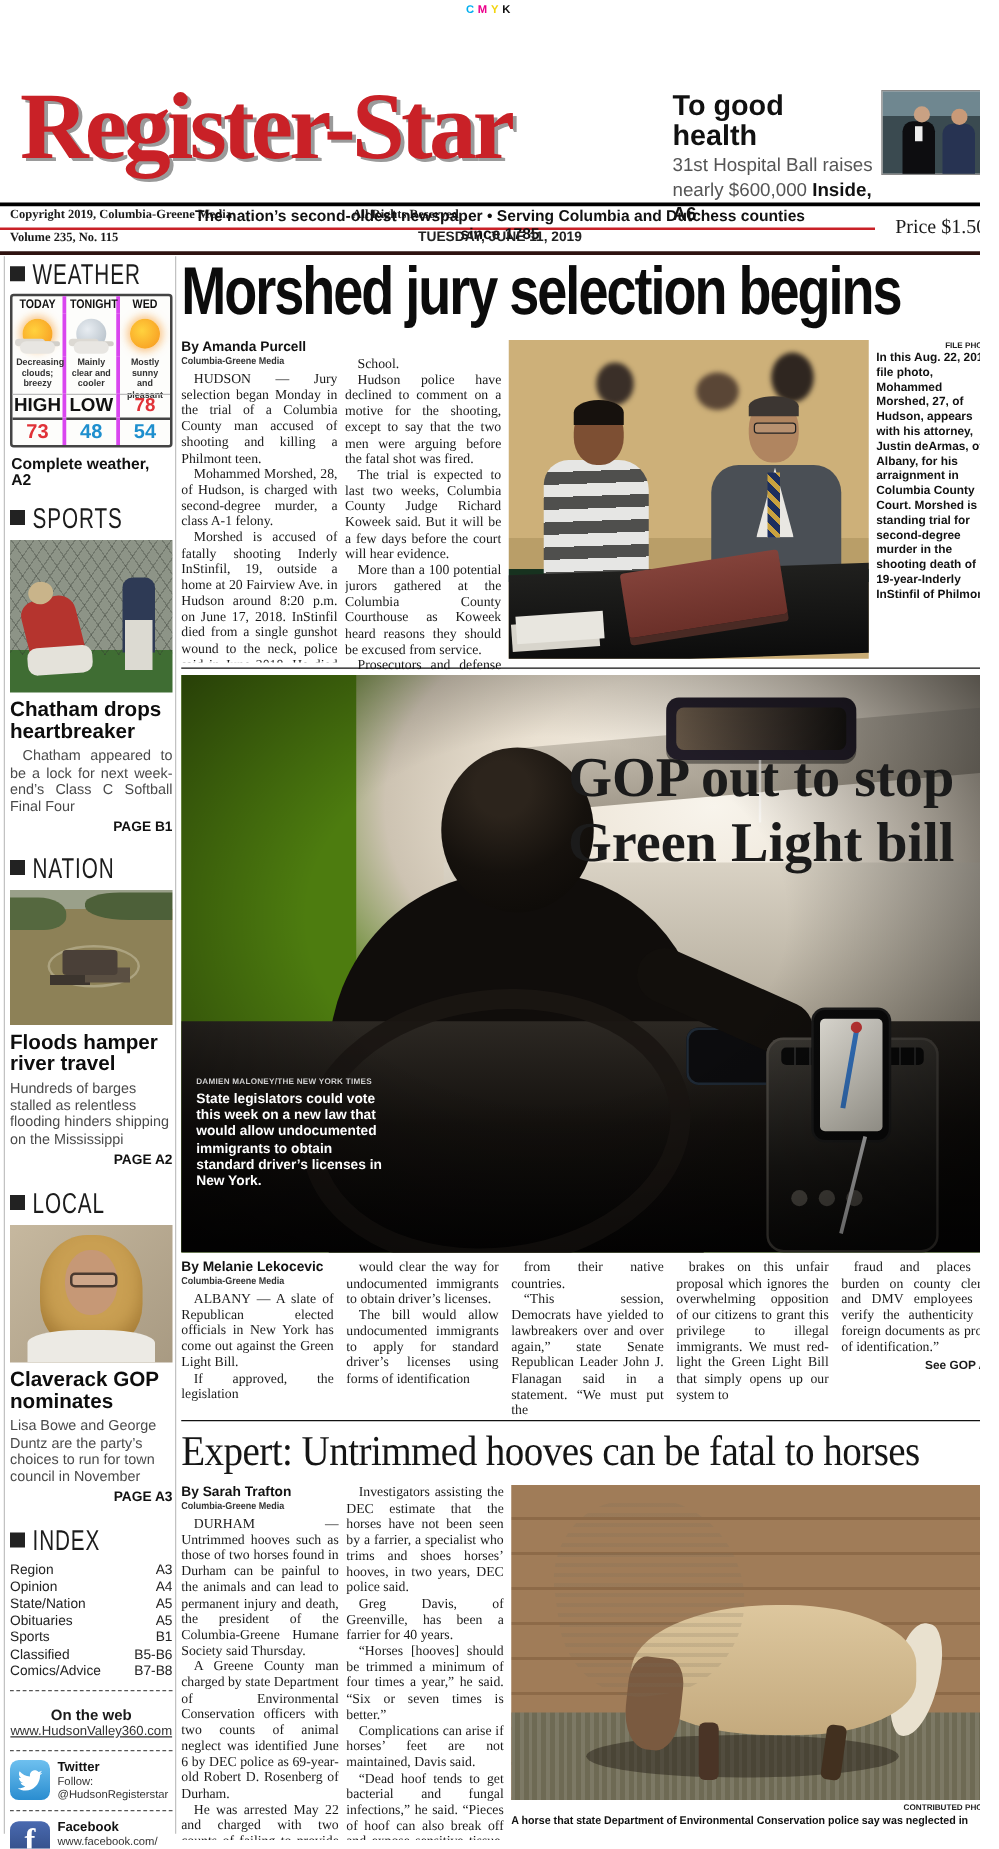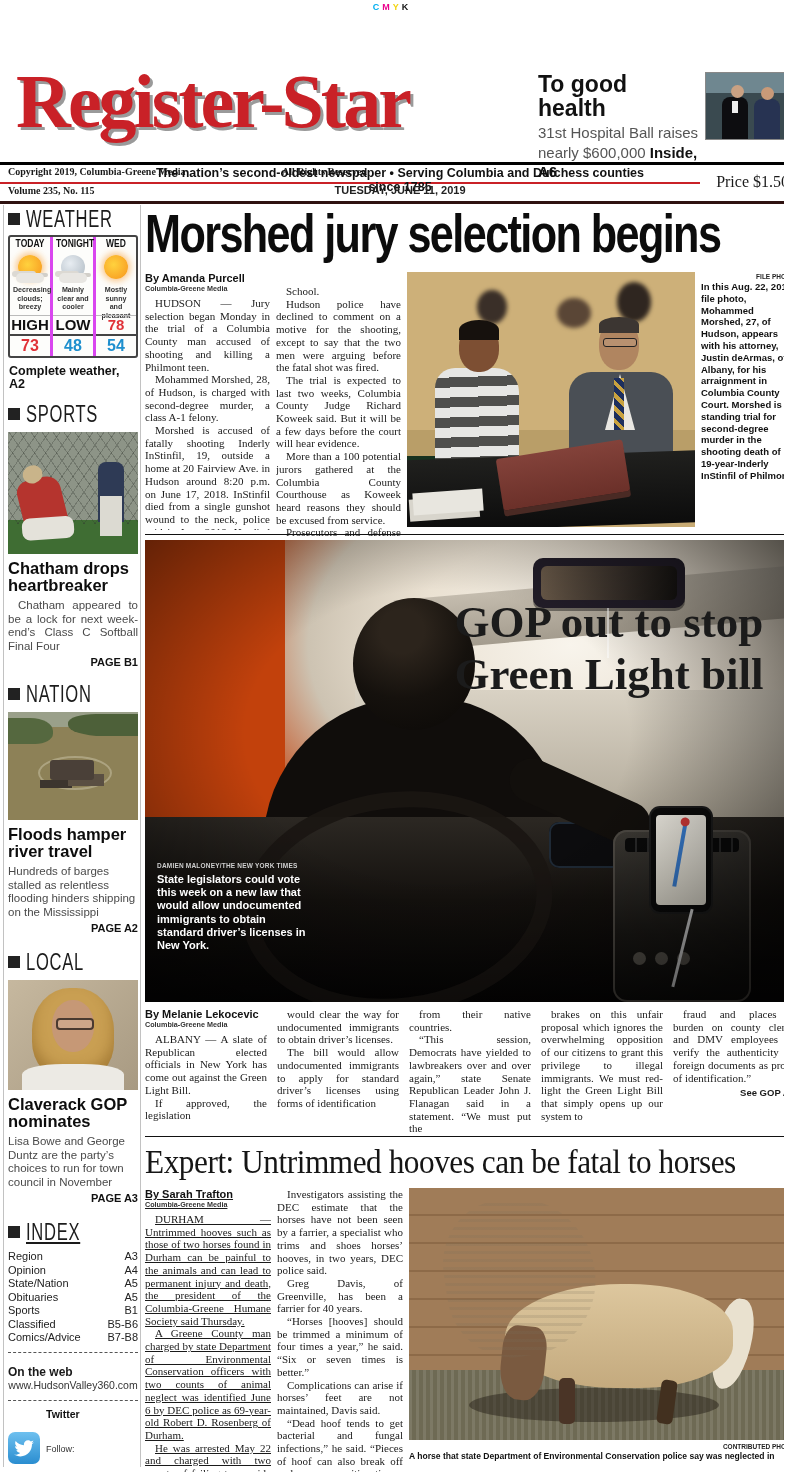--- a/index.html
+++ b/index.html
@@ -85,28 +85,28 @@
   
   .art-portrait{height:110px;background:linear-gradient(135deg,#c6b89f,#a89a82);}
   .p-hair{position:absolute;left:24px;top:8px;width:82px;height:92px;background:#c99f52;border-radius:46% 46% 40% 42%;box-shadow:inset 0 -10px 14px rgba(120,80,20,.45);}
   .p-face{position:absolute;left:44px;top:20px;width:42px;height:52px;background:#c69876;border-radius:48%;}
   .p-glasses{position:absolute;left:48px;top:38px;width:34px;height:8px;border:2px solid #4a3a30;border-radius:4px;background:rgba(255,255,255,.15);}
   .p-top{position:absolute;left:14px;bottom:0;width:102px;height:26px;background:#eceae4;border-radius:40% 40% 0 0;}
   
   .idx{margin-top:6px;}
   .idx-row{display:flex;justify-content:space-between;font:11px/13.5px "Liberation Sans",sans-serif;color:#222;}
   .dash{border-top:1px dashed #555;margin:7px 0;}
-  .web-t{font:bold 12px/1.2 "Liberation Sans",sans-serif;text-align:left;margin-top:12px;}
-  .web-u{font:10.5px/1.3 "Liberation Sans",sans-serif;text-align:center;color:#333;}
+  .web-t{font:bold 12px/1.2 "Liberation Sans",sans-serif;text-align:center;margin-top:12px;}
+  .web-u{font:10.5px/1.3 "Liberation Sans",sans-serif;text-align:center;color:#333;text-decoration:underline;}
   .soc{display:flex;align-items:center;}
   .soc-icon{width:32px;height:32px;border-radius:7px;flex:none;margin-right:6px;display:flex;align-items:center;justify-content:center;}
   .tw{background:linear-gradient(#6ec0ef,#2a8dd0);}
   .fb{background:linear-gradient(#4a6ab0,#2d477e);font:bold 26px/1 "Liberation Serif",serif;color:#fff;}
   .soc-txt .t1{font:bold 10.5px/1.15 "Liberation Sans",sans-serif;color:#111;}
-  .soc-txt .t2{font:9px/1.2 "Liberation Sans",sans-serif;color:#333;margin-top:24px;}
+  .soc-txt .t2{font:9px/1.2 "Liberation Sans",sans-serif;color:#333;}
   
   .main-h1{position:absolute;top:202px;left:145px;width:650px;height:66px;overflow:hidden;}
   .main-h1 span{display:inline-block;transform:scaleX(.8);transform-origin:0 0;white-space:nowrap;
         font:bold 54px/62px "Liberation Sans",sans-serif;letter-spacing:-2px;color:#0c0c0c;}
   .story{position:absolute;left:145px;display:flex;}
   .col{overflow:hidden;}
   .byl{font:bold 11px/12px "Liberation Sans",sans-serif;color:#111;}
   .org{font:bold 8px/10px "Liberation Sans",sans-serif;color:#333;transform:scaleX(.9);transform-origin:0 0;margin-bottom:3px;}
   .col p{margin:0;text-indent:10px;text-align:justify;font-size:11px;line-height:12.7px;}
   .jump{font:bold 9.5px/12px "Liberation Sans",sans-serif;text-align:right;margin-top:3px;}
@@ -122,21 +122,21 @@
   .c-head1:before{content:"";position:absolute;left:0;top:-4px;width:40px;height:20px;border-radius:50% 50% 0 0;background:#16110d;}
   .c-man2{position:absolute;right:22px;top:100px;width:104px;height:102px;border-radius:22px 22px 0 0;background:#4a4f55;}
   .c-shirt{position:absolute;right:60px;top:102px;width:30px;height:56px;background:#e9e7e2;clip-path:polygon(50% 0,100% 100%,0 100%);}
   .c-tie{position:absolute;right:71px;top:106px;width:10px;height:52px;background:repeating-linear-gradient(45deg,#1d2f5e 0 5px,#c9a23f 5px 9px);}
   .c-head2{position:absolute;right:56px;top:48px;width:40px;height:50px;border-radius:46%;background:#b08560;}
   .c-head2:before{content:"";position:absolute;left:0;top:-3px;width:40px;height:16px;border-radius:50% 50% 0 0;background:#3c3632;}
   .c-head2:after{content:"";position:absolute;left:4px;top:18px;width:32px;height:7px;border:1.5px solid #222;border-radius:3px;background:rgba(255,255,255,.1);}
   .c-folder{position:absolute;left:92px;bottom:26px;width:128px;height:52px;background:linear-gradient(#83423a,#6b3029);transform:rotate(-9deg);border-radius:3px;box-shadow:0 6px 0 #4a2a24;}
   .c-paper{position:absolute;left:6px;bottom:14px;width:70px;height:22px;background:#e8e6df;transform:rotate(-4deg);box-shadow:-4px 6px 0 #d8d5cc;}
   
-  .carphoto{position:absolute;top:540px;left:145px;width:650px;height:462px;background:#c2410c;overflow:hidden;}
+  .carphoto{position:absolute;top:540px;left:145px;width:650px;height:462px;background:#4d7c0f;overflow:hidden;}
   .cp-windshield{position:absolute;left:140px;top:0;width:520px;height:300px;
         background:radial-gradient(ellipse at 55% 35%,#f8f4ec 0%,#eae1d2 40%,#cdc3b2 65%,rgba(10,10,10,0) 92%);}
   .cp-overpass{position:absolute;left:250px;top:42px;width:420px;height:52px;background:linear-gradient(#c4bcae,#a49c8e);transform:rotate(-5deg);}
   .cp-pillar{position:absolute;left:300px;top:90px;width:16px;height:70px;background:#b0a898;}
   .cp-road{position:absolute;left:210px;top:150px;width:440px;height:130px;background:linear-gradient(#d9d2c4,#b1a999);}
   .cp-mirror{position:absolute;left:388px;top:18px;width:152px;height:50px;background:#221d28;border-radius:10px;box-shadow:0 3px 0 rgba(0,0,0,.4);}
   .cp-mirror:before{content:"";position:absolute;left:8px;top:8px;width:136px;height:34px;border-radius:6px;background:linear-gradient(100deg,#6b5b4a,#38302a 60%,#141210);}
   .cp-charm{position:absolute;left:462px;top:68px;width:2px;height:50px;background:rgba(255,255,255,.55);}
   .cp-driver-head{position:absolute;left:208px;top:58px;width:122px;height:132px;border-radius:50%;
         background:radial-gradient(circle at 40% 25%,#2c241c 0 18%,#15110d 55%,#0a0806 100%);}
@@ -316,21 +316,21 @@
     <div class="sb-photo art-portrait">
       <div class="p-hair"></div>
       <div class="p-face"></div>
       <div class="p-glasses"></div>
       <div class="p-top"></div>
     </div>
     <div class="sb-head">Claverack GOP nominates</div>
     <div class="sb-teaser">Lisa Bowe and George Duntz are the party’s choices to run for town council in November</div>
     <div class="sb-page">PAGE A3</div>
 
-    <div class="sec-h" style="margin-top:16px;text-decoration:underline;">
+    <div class="sec-h" style="margin-top:16px;">
       <span class="sq"></span>
       <span class="sec-t">INDEX</span>
     </div>
     <div class="idx">
       <div class="idx-row">
           <span>Region</span>
           <span>A3</span>
         </div>
       <div class="idx-row">
           <span>Opinion</span>
@@ -481,21 +481,21 @@
       <p>fraud and places a burden on county clerks and DMV employees to verify the authenticity of foreign documents as proof of identification.”</p>
       <div class="jump">See GOP A8</div>
     </div>
   </div>
 
   <div class="hrule" style="top:1136px;"></div>
 
   <div class="main-h2"><span>Expert: Untrimmed hooves can be fatal to horses</span></div>
 
   <div class="story" style="top:1188px;width:650px;height:284px;gap:6px;">
-    <div class="col" style="width:126px;height:284px;text-decoration:underline;">
+    <div class="col" style="width:126px;height:284px;">
       <div class="byl">By Sarah Trafton</div>
       <div class="org">Columbia-Greene Media</div>
       <p>DURHAM — Untrimmed hooves such as those of two horses found in Durham can be painful to the animals and can lead to permanent injury and death, the president of the Columbia-Greene Humane Society said Thursday.</p>
       <p>A Greene County man charged by state Department of Environmental Conservation officers with two counts of animal neglect was identified June 6 by DEC police as 69-year-old Robert D. Rosenberg of Durham.</p>
       <p>He was arrested May 22 and charged with two counts of failing to provide sustenance to two of the four horses he owns, a class A misdemeanor, DEC police said June 6.</p>
 
     </div>
     <div class="col" style="width:126px;height:284px;">
       <p>Investigators assisting the DEC estimate that the horses have not been seen by a farrier, a specialist who trims and shoes horses’ hooves, in two years, DEC police said.</p>
       <p>Greg Davis, of Greenville, has been a farrier for 40 years.</p>

